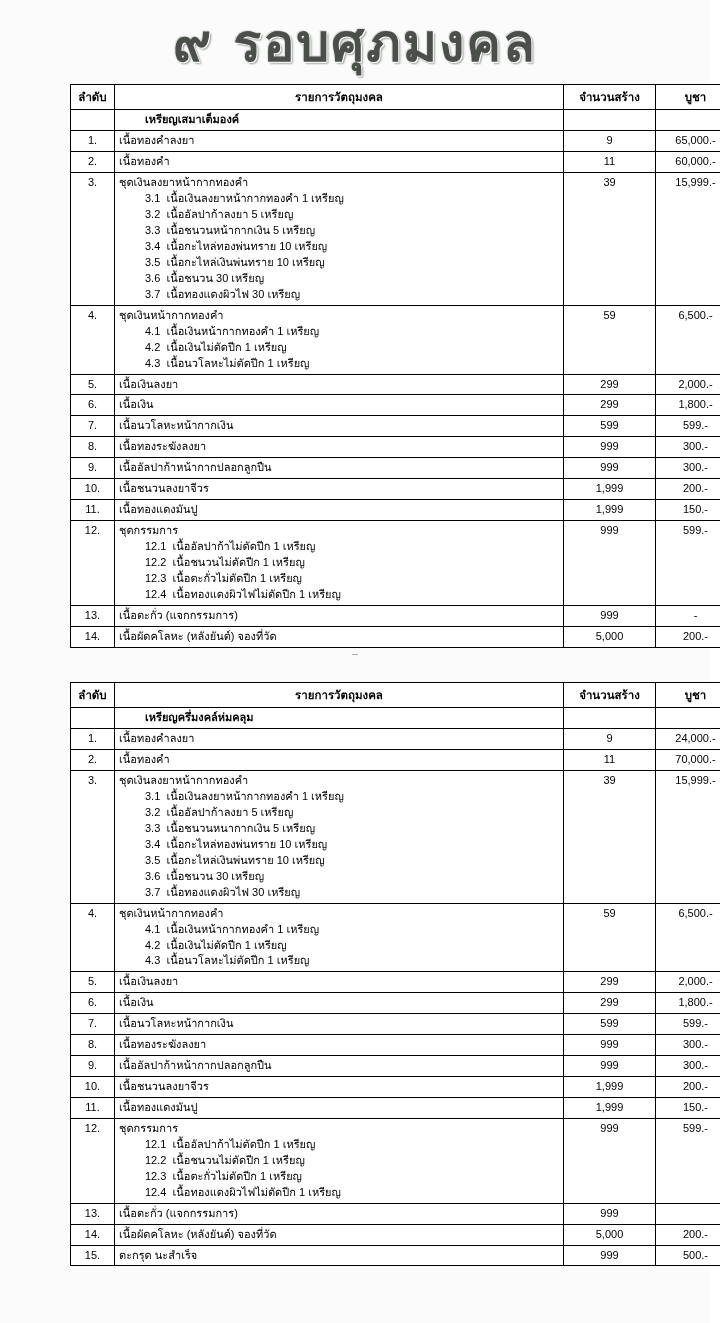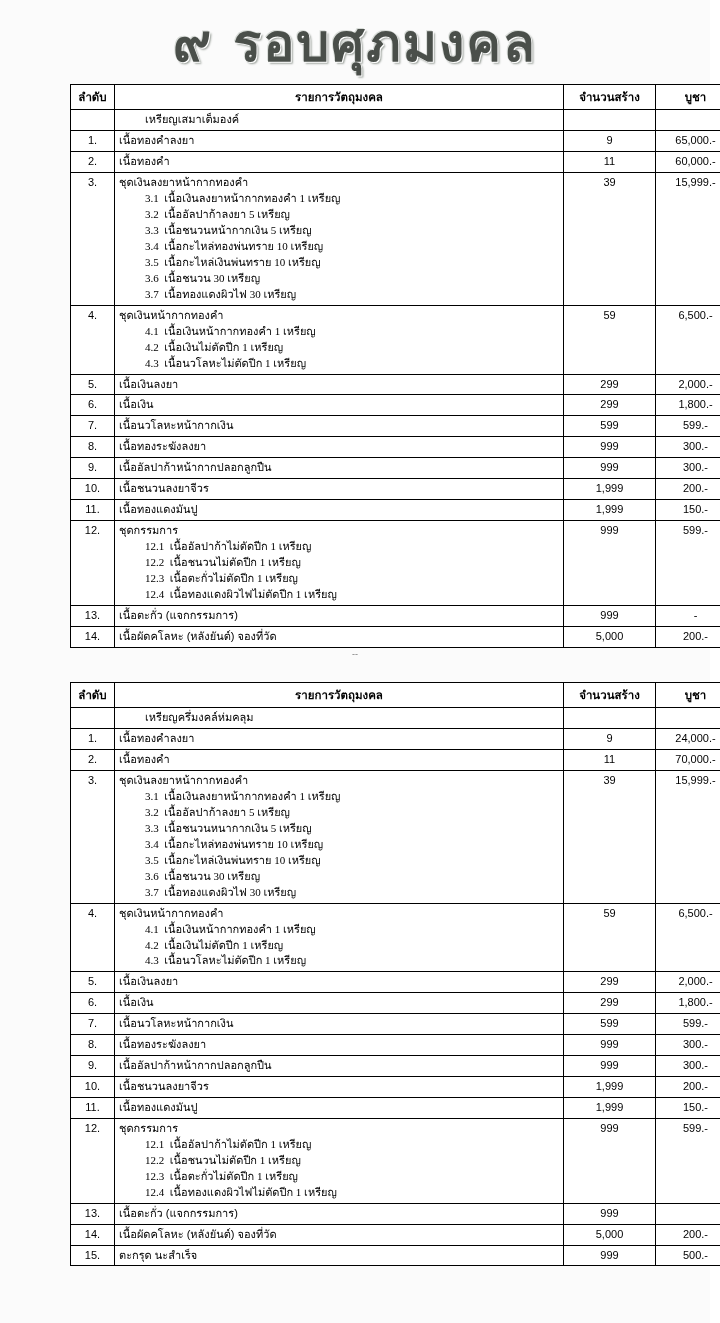--- a/index.html
+++ b/index.html
@@ -71,28 +71,27 @@
   col.c-desc  { width: auto; }
   col.c-qty   { width: 92px; }
   col.c-price { width: 80px; }
 
   td.no    { text-align: center; }
   td.qty   { text-align: center; }
   td.price { text-align: center; }
   td.desc  { text-align: left; }
 
   .section-head {
-    font-weight: normal;
+    font-weight: bold;
     padding-left: 30px !important;
   }
   .sub {
     padding-left: 26px;
     display: block;
     white-space: pre;
-    font-family: Liberation Serif, serif;
   }
   .spacer { height: 18px; }
   .gap { height: 22px; }
   .tiny-mark {
     text-align: center;
     font-size: 9px;
     color: #777;
     height: 12px;
     line-height: 12px;
   }

